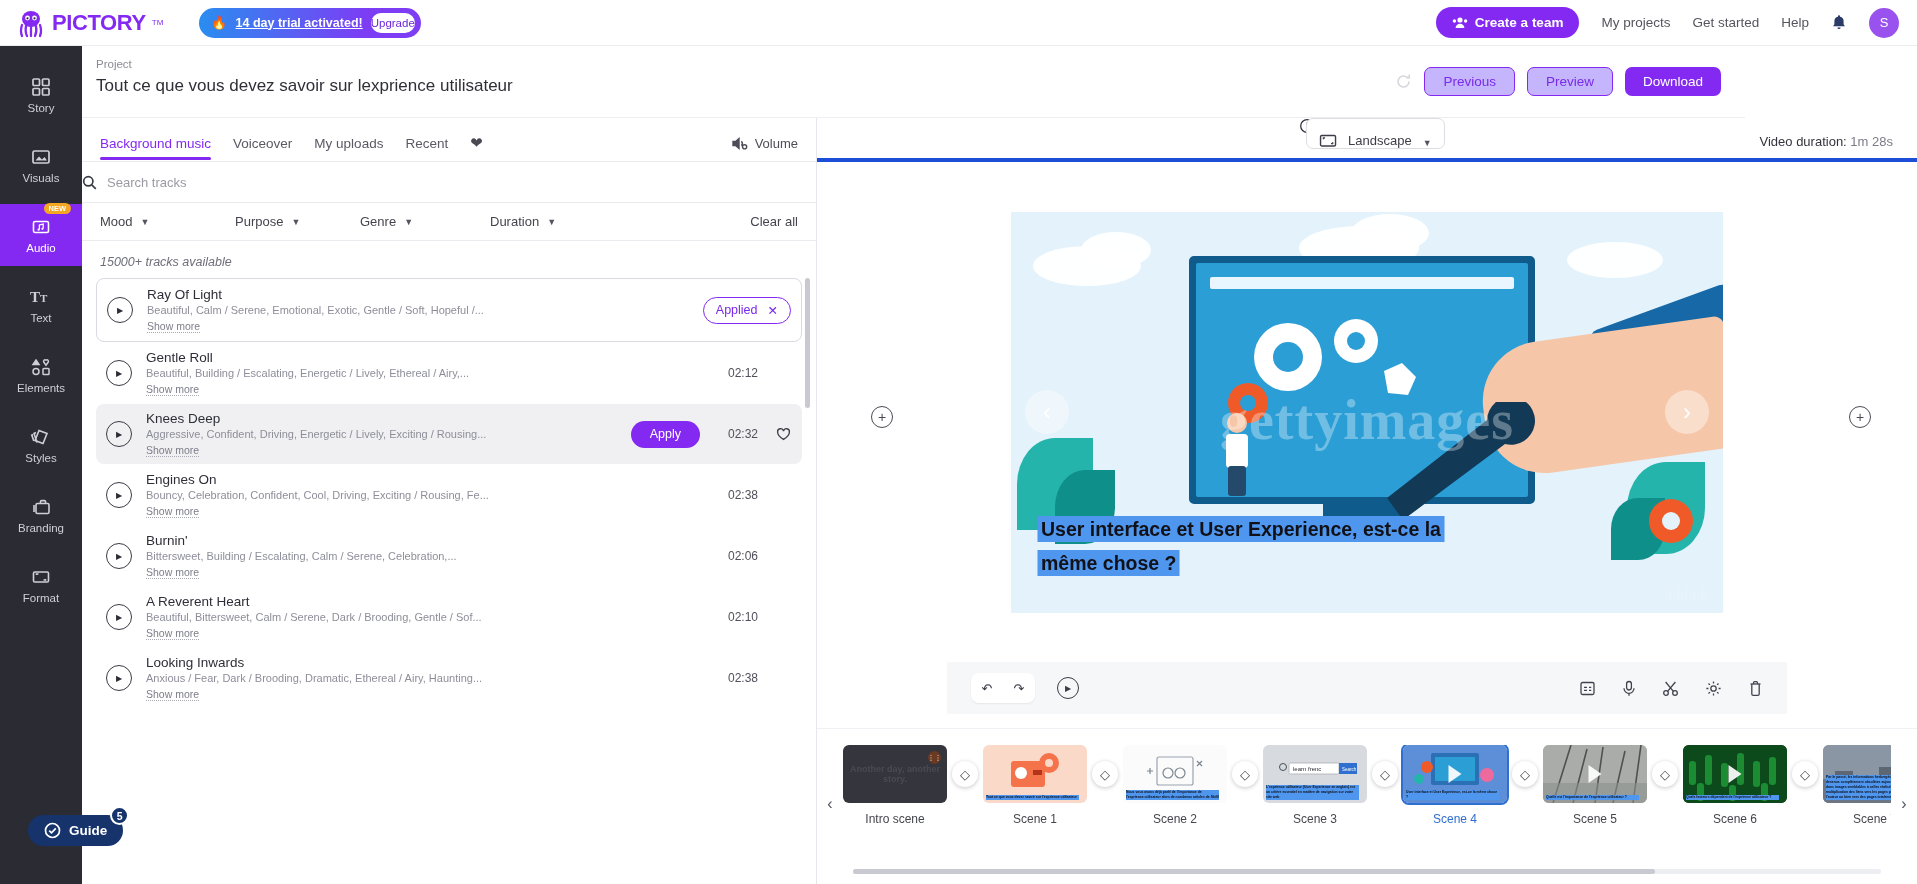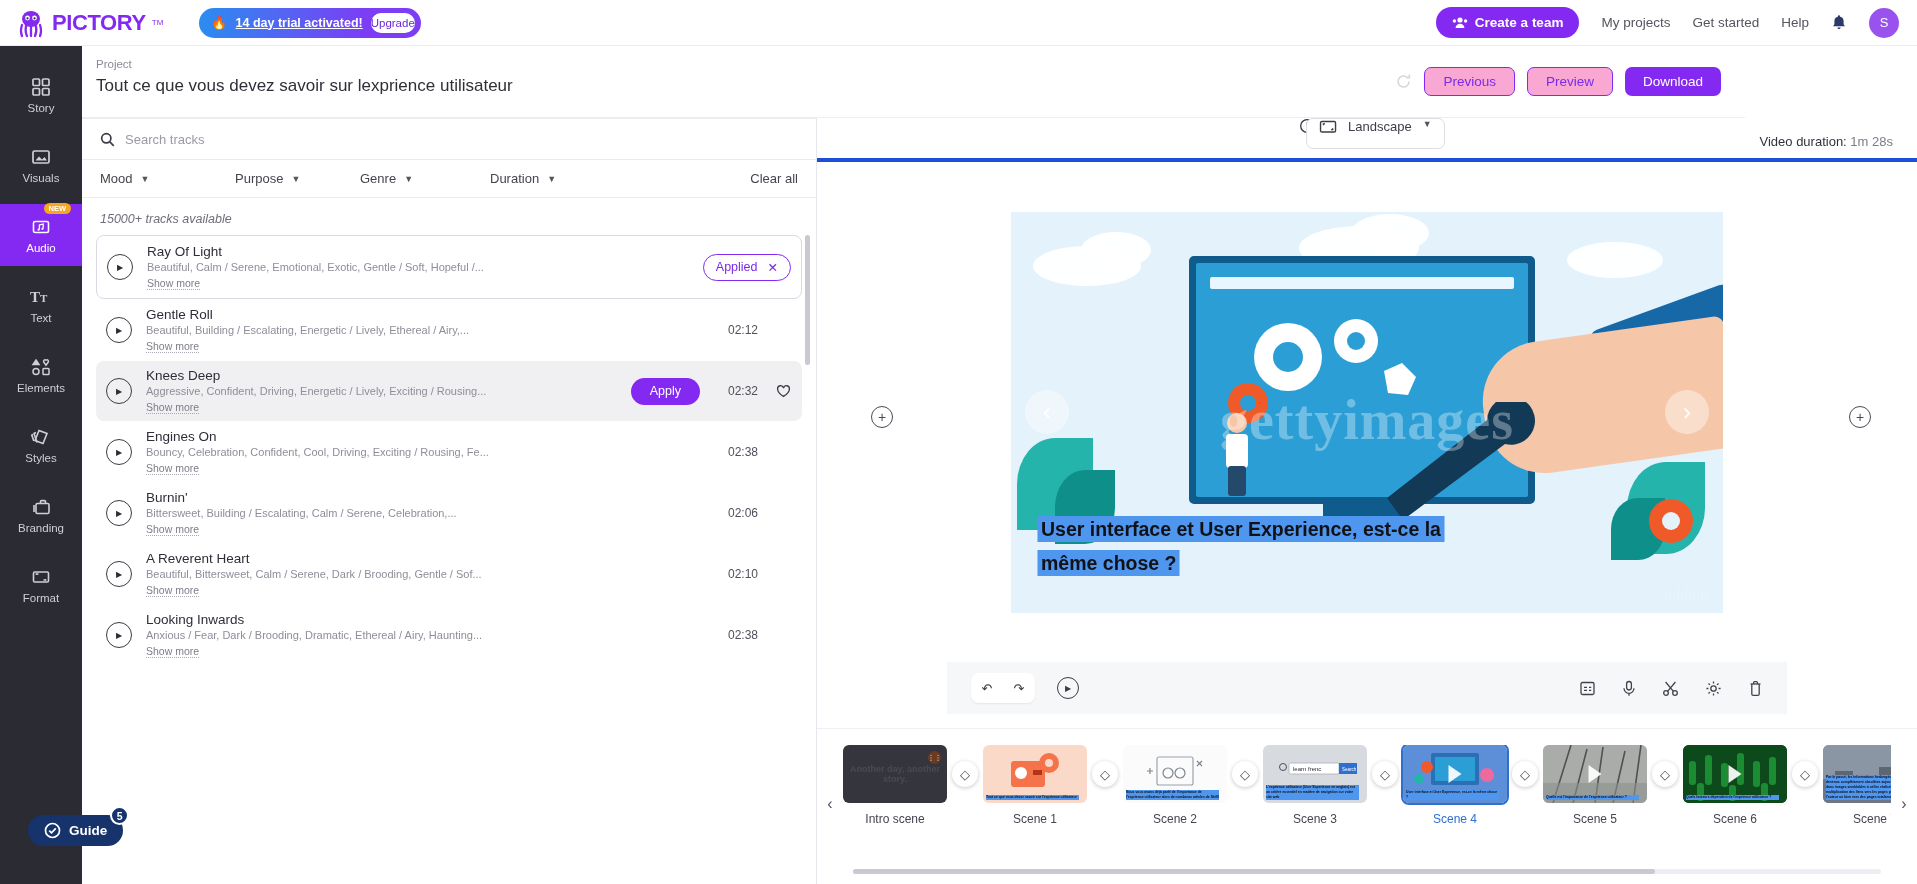--- a/index.html
+++ b/index.html
@@ -72,21 +72,21 @@
   
   .proj-header {
     position:absolute; top:46px; left:82px; width:1663px; height:72px;
     background:#fff; border-bottom:1px solid #eceef2;
   }
   .proj-label { position:absolute; left:14px; top:12px; font-size:11.5px; color:#8b8b97; }
   .proj-title { position:absolute; left:14px; top:30px; font-size:17px; color:#2f2f38; }
   .hdr-actions { position:absolute; right:24px; top:21px; display:flex; align-items:center; gap:12px; }
   .refresh-icon { color:#d6d6de; font-size:15px; cursor:pointer; }
   .btn-outline {
-    border:1.4px solid #8429f1; color:#7a2ae8; background:#f9a8d4;
+    border:1.4px solid #8429f1; color:#7a2ae8; background:#c4b5fd;
     border-radius:7px; height:29px; padding:0 18px; font-size:13.5px;
     cursor:pointer; font-family:inherit;
   }
   .btn-solid {
     background:#8429f1; color:#fff; border:none; border-radius:7px;
     height:29px; padding:0 18px; font-size:13.5px; cursor:pointer; font-family:inherit;
   }
 
   
   .music-panel {
@@ -104,21 +104,21 @@
     height:2.5px; background:#8429f1; border-radius:2px;
   }
   .heart-tab { color:#4a4a55; font-size:15px; cursor:pointer; padding-bottom:9px; }
   .volume-ctl {
     margin-left:auto; display:flex; align-items:center; gap:7px;
     font-size:13px; color:#4d4d58; cursor:pointer; padding-bottom:9px;
   }
   .panel-divider { height:1px; background:#eaebef; margin:0 0 0 0; }
 
   .search-row {
-    display:flex; align-items:center; gap:10px; padding:13px 18px 12px 18px;
+    display:flex; align-items:center; gap:10px; padding:13px 18px 12px 0;
     border-bottom:1px solid #eaebef;
   }
   .search-row input {
     border:none; outline:none; font-size:13px; color:#33333c;
     font-family:inherit; flex:1; background:transparent;
   }
   .search-row input::placeholder { color:#9a9aa5; }
 
   .filters-row {
     display:flex; align-items:center; padding:11px 18px; border-bottom:1px solid #eaebef;
@@ -177,21 +177,21 @@
   }
   .preview-topbar {
     display:flex; align-items:center; height:44px; padding:0 24px;
     border-bottom:4px solid #1d4ed8; position:relative;flex-direction:column;
   }
   .scene-dur { display:flex; align-items:center; gap:8px; font-size:13px; color:#33333d; }
   .scene-dur .val { color:#7c7c89; }
   .ratio-select {
     position:absolute; left:50%; transform:translateX(-44%);
     border:1px solid #dcdde3; border-radius:7px; height:31px;
-    display:flex; align-items:flex-start; gap:11px; padding:0 12px;
+    display:flex; align-items:flex-end; gap:11px; padding:0 12px;
     font-size:13px; color:#3d3d48; cursor:pointer; background:#fff;
   }
   .video-dur { margin-left:auto; font-size:13px; color:#33333d; }
   .video-dur .val { color:#7c7c89; }
 
   .stage {
     position:relative; height:500px; background:#fff;
     display:flex; align-items:center; justify-content:center;
   }
   .add-left, .add-right {
@@ -497,20 +497,37 @@
             <path d="M14.3 1.6v3h-3"></path>
         </svg>
       </span>
       <button class="btn-outline">Previous</button>
       <button class="btn-outline">Preview</button>
       <button class="btn-solid">Download</button>
     </div>
   </div>
 
   <div class="music-panel">
+    <div class="tabs-row">
+      <div class="tab active">Background music</div>
+      <div class="tab">Voiceover</div>
+      <div class="tab">My uploads</div>
+      <div class="tab">Recent</div>
+      <div class="heart-tab">❤</div>
+      <div class="volume-ctl">
+        <span>
+          <svg width="17" height="15" viewBox="0 0 17 15" fill="none" stroke="#4d4d58" stroke-width="1.4">
+            <path d="M2 5.5h2.6L8 2.6v9.8L4.6 9.5H2z" fill="#4d4d58"></path>
+            <path d="M10.4 5.2a3.4 3.4 0 010 4.6"></path>
+            <circle cx="13.6" cy="10.8" r="2.1"></circle>
+          </svg>
+        </span>
+        <span>Volume</span>
+      </div>
+    </div>
     <div class="panel-divider"></div>
 
     <div class="search-row">
       <span>
         <svg width="15" height="15" viewBox="0 0 15 15" fill="none" stroke="#3b3b46" stroke-width="1.7">
           <circle cx="6.3" cy="6.3" r="4.6"></circle>
             <path d="M9.8 9.8l4 4"></path>
         </svg>
       </span>
       <input type="text" placeholder="Search tracks" style="">

